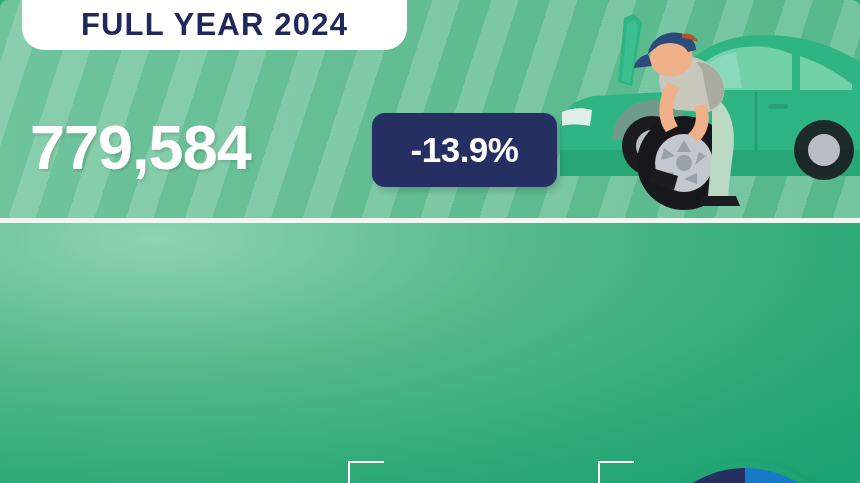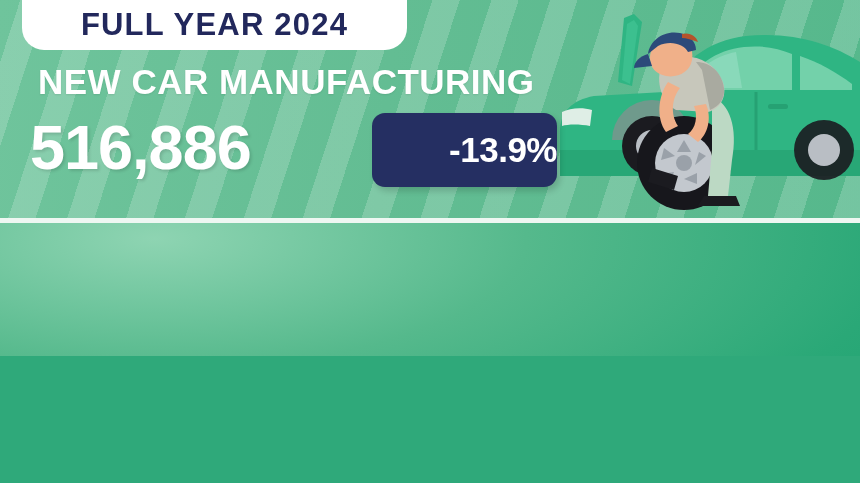--- a/index.html
+++ b/index.html
@@ -2,21 +2,21 @@
 <html><head>
 <meta charset="utf-8">
 <style>
   * { margin:0; padding:0; box-sizing:border-box; }
   html,body { width:860px; height:483px; overflow:hidden; }
   body {
     font-family:"Liberation Sans", sans-serif;
     background:#2fa97a;
     position:relative;
   }
-  #stage { position:absolute; inset:0; width:860px; height:356px; overflow:hidden; }
+  #stage { position:absolute; inset:0; width:860px; height:483px; overflow:hidden;border-radius:8px; }
 
   
   .top-band{
     position:absolute; left:0; top:0; width:860px; height:218px;
     background:
       repeating-linear-gradient(-72deg,
         rgba(255,255,255,.18) 0px, rgba(255,255,255,.18) 26px,
         rgba(255,255,255,0) 26px, rgba(255,255,255,0) 56px),
       linear-gradient(95deg,#6fc49c 0%, #63bd93 45%, #56b88c 100%);
     overflow:hidden;
@@ -56,21 +56,21 @@
     position:absolute; left:30px; top:116px;
     color:#fff; font-size:63px; font-weight:bold; letter-spacing:-1px;
     line-height:1; white-space:nowrap;
     text-shadow:2px 2px 3px rgba(0,0,0,.13);
   }
 
   
   .yoy-badge{
     position:absolute; left:372px; top:113px; width:185px; height:74px;
     background:#252f62; border-radius:13px;
-    display:flex; align-items:center; justify-content:flex-end;
+    display:flex; align-items:center; justify-content:center;
     box-shadow:3px 4px 6px rgba(0,0,0,.16);
   }
   .yoy-badge span{
     color:#fff; font-size:35px; font-weight:bold; letter-spacing:-.5px;
   }
   .yoy-caption{
     position:absolute; left:372px; top:194px; width:185px;
     text-align:center; color:#fff; font-size:10.5px;
     font-weight:bold; letter-spacing:1.1px;
   }
@@ -164,23 +164,22 @@
           <path d="M92 54 C84 56 78 62 78 68 L96 66 Z" fill="#2c4a7a"></path>
           <path d="M126 34 C134 32 140 36 142 42 C136 40 130 38 126 38 Z" fill="#b5542c"></path>
         </g>
       </svg>
     </div>
 
     <div class="year-pill">
       <span>FULL YEAR 2024</span>
     </div>
 
-    <div class="heading">NEW CAR MANUFACTURING</div>
-
-    <div class="bignum">516,886</div>
+
+    <div class="bignum">779,584</div>
 
     <div class="yoy-badge">
       <span>-13.9%</span>
     </div>
   </div>
 
   <div class="top-divider"></div>
 
   <div class="bottom-band">
 

